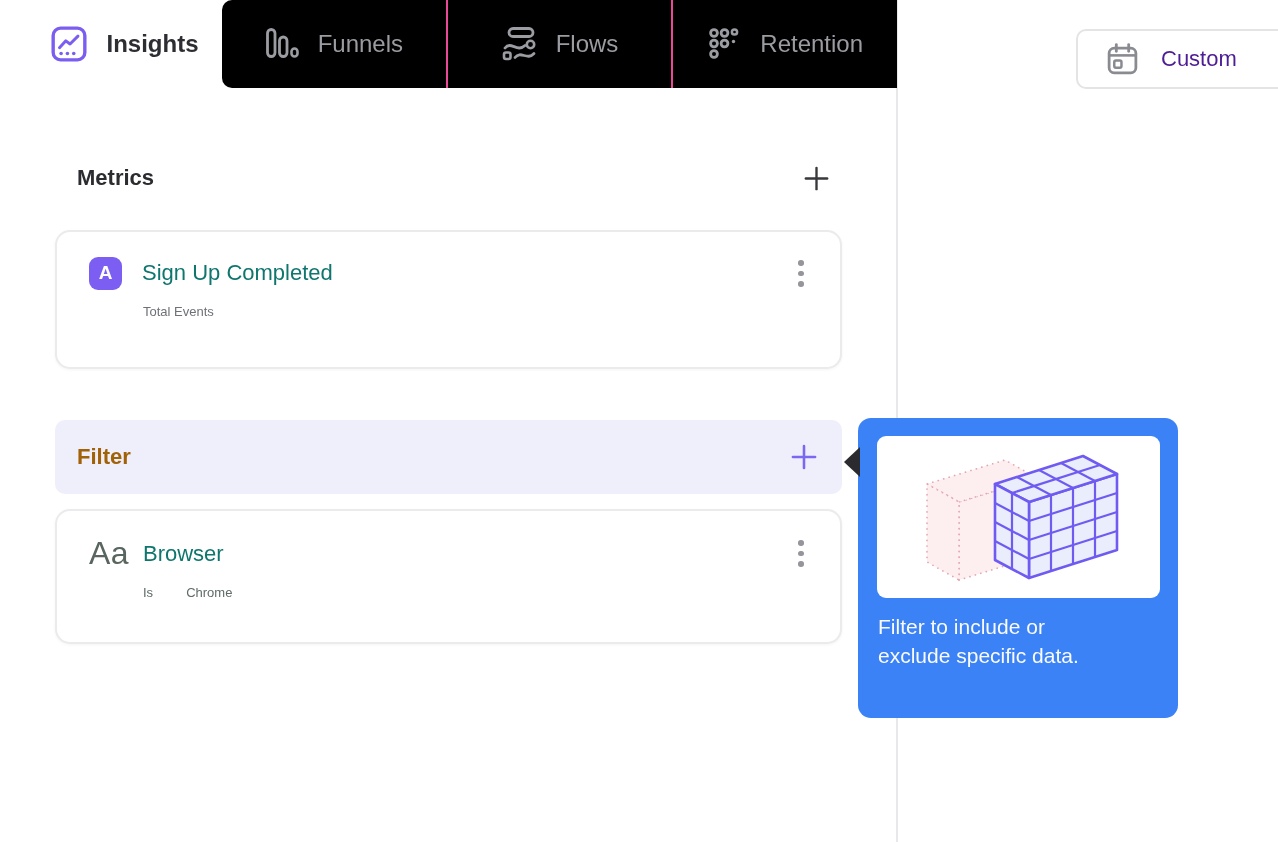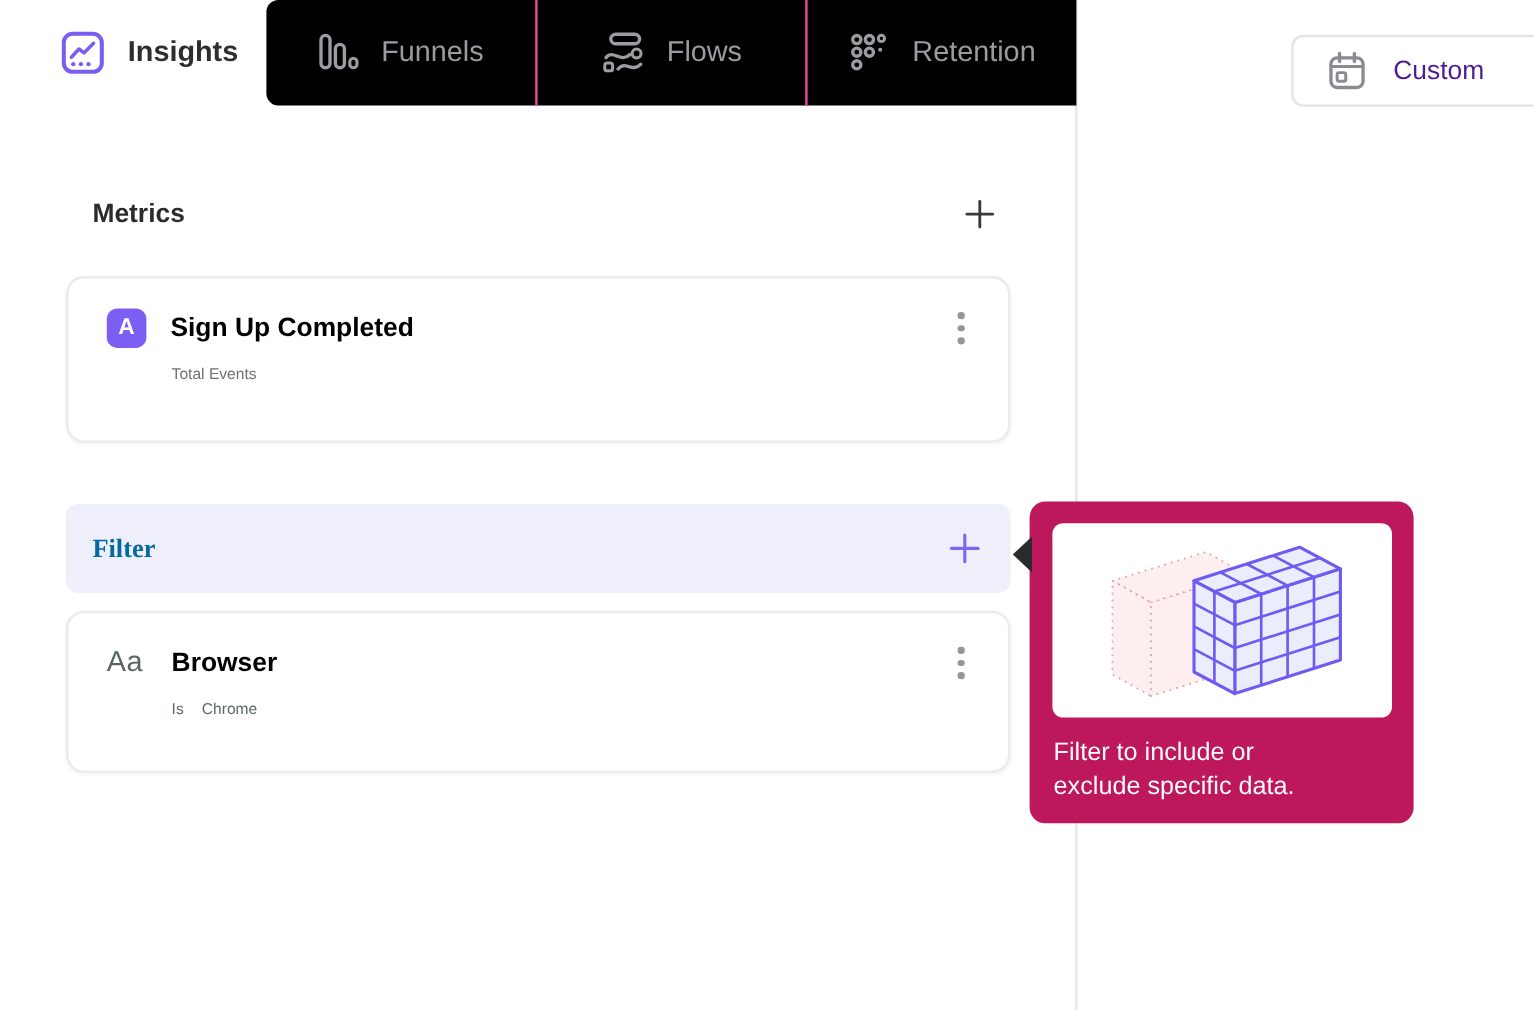--- a/index.html
+++ b/index.html
@@ -52,46 +52,46 @@
     border:2px solid #ebebed; border-radius:15px;
     box-shadow:0 1px 3px rgba(40,40,55,0.05);
   }
   .card-head { display:flex; align-items:center; gap:20px; padding:24px 26px 0 32px; }
   .letter-badge {
     width:33px; height:33px; flex:0 0 33px; border-radius:9px; background:#7c5ff2;
     color:#ffffff; font-size:19px; font-weight:700;
     display:flex; align-items:center; justify-content:center;
   }
   .text-badge {
-    width:34px; flex:0 0 34px; font-size:24px; color:#59655f; letter-spacing:0.5px;
-  }
-  .card-title { flex:1; font-size:22px; font-weight:700; color:#000000; }
+    width:34px; flex:0 0 34px; font-size:32px; color:#59655f; letter-spacing:0.5px;text-align:center;
+  }
+  .card-title { flex:1; font-size:22px; font-weight:400; color:#0f766e; }
   .kebab {
     width:26px; display:flex; flex-direction:column; align-items:center; gap:5px;
     padding:4px 0; cursor:pointer;
   }
   .kebab .dot { width:5.5px; height:5.5px; border-radius:50%; background:#95969c; }
   .card-sub { margin-top:13px; padding-left:86px; font-size:13px; color:#6e7177; }
-  .filter-sub { display:flex; gap:15px; color:#5e6b66; }
+  .filter-sub { display:flex; gap:33px; color:#5e6b66; }
 
   
   .filter-row {
     position:absolute; left:55px; top:420px; width:787px; height:74px;
     background:#efeefb; border-radius:10px;
     display:flex; align-items:center; justify-content:space-between;
     padding:0 24px 0 22px;
   }
-  .filter-row .section-title { color:#0369a1;font-family:Liberation Serif, serif; }
+  .filter-row .section-title { color:#a16207; }
 
   .plus-btn { cursor:pointer; display:flex; align-items:center; justify-content:center; }
 
   
   .tooltip {
-    position:absolute; left:858px; top:418px; width:320px; height:268px;
-    background:#be185d; border-radius:13px; color:#fafafa;
+    position:absolute; left:858px; top:418px; width:320px; height:300px;
+    background:#3b82f6; border-radius:13px; color:#fafafa;
   }
   .tooltip-arrow {
     position:absolute; left:-14px; top:29px; width:0; height:0;
     border-top:15px solid transparent; border-bottom:15px solid transparent;
     border-right:16px solid #2a2a2f;
   }
   .tooltip-media {
     position:absolute; left:19px; top:18px; width:283px; height:162px;
     background:#ffffff; border-radius:9px; overflow:hidden;
   }

